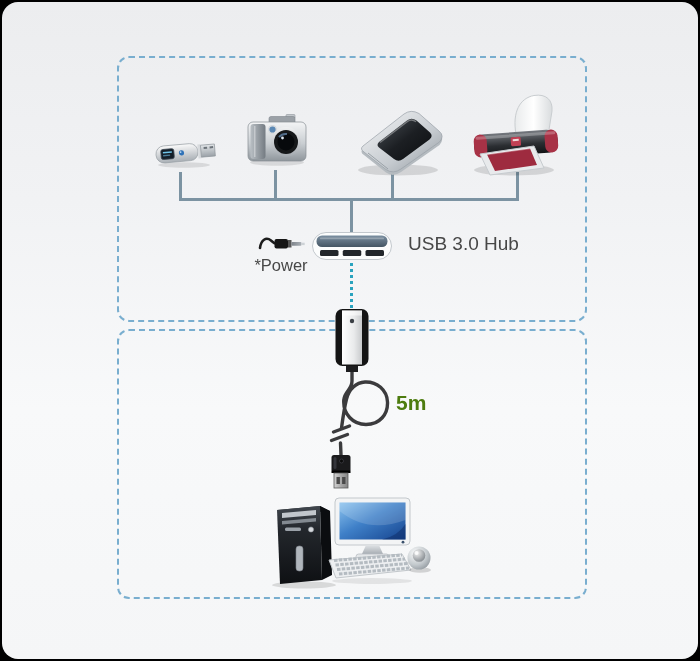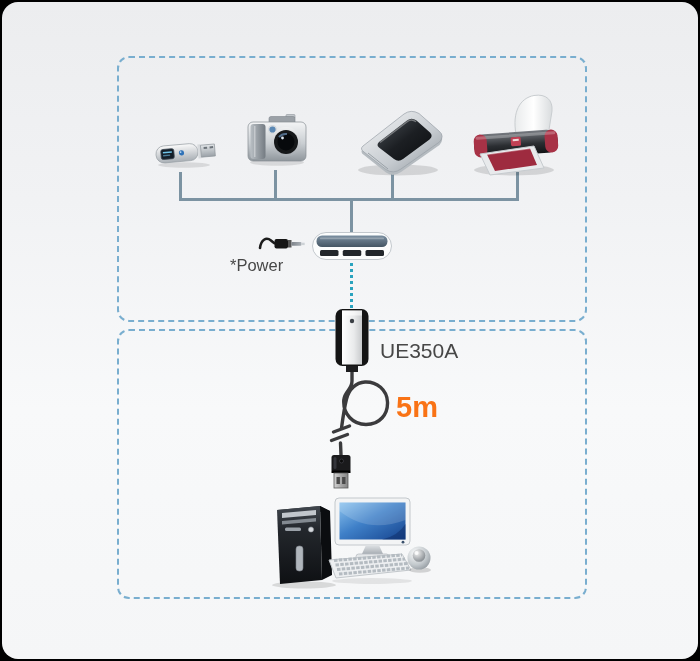--- a/index.html
+++ b/index.html
@@ -9,23 +9,23 @@
         background:linear-gradient(180deg,#ecedef 0%,#f1f2f4 30%,#f8f9fa 62%,#f5f6f7 100%);}
   .zone{position:absolute;border:2px dashed #79aecf;border-radius:12px;background:transparent;}
   .zone-top{left:117px;top:56px;width:466px;height:262px;}
   .zone-bottom{left:117px;top:329px;width:466px;height:266px;}
   .abs{position:absolute;}
   .line{position:absolute;background:#7c93a2;}
   .dotted-link{position:absolute;left:350px;top:263px;width:3px;height:46px;
     background:repeating-linear-gradient(180deg,#2aa3be 0px,#2aa3be 3px,transparent 3px,transparent 6px);}
   .lbl{position:absolute;color:#474747;}
   .lbl-hub{left:408px;top:233px;font-size:19px;}
-  .lbl-power{left:230px;top:255px;width:102px;text-align:left;font-size:16.5px;line-height:21px;}
+  .lbl-power{left:230px;top:255px;width:102px;text-align:center;font-size:16.5px;line-height:21px;}
   .lbl-extender{left:380px;top:339px;font-size:21px;}
-  .lbl-5m{left:396px;top:391px;font-size:29px;font-weight:700;color:#f97316;}
+  .lbl-5m{left:396px;top:391px;font-size:21px;font-weight:700;color:#4d7c0f;}
 </style>
 </head>
 <body>
 
 <div class="canvas">
   <div class="card"></div>
 
   <div class="zone zone-top"></div>
 
   <div class="zone zone-bottom"></div>
@@ -280,18 +280,18 @@
     </g>
 
     <g>
       <ellipse cx="148" cy="76" rx="11" ry="2.8" fill="rgba(0,0,0,0.15)"></ellipse>
       <circle cx="147" cy="64" r="11.5" fill="url(#mouseG)"></circle>
       <circle cx="147" cy="61.5" r="6.3" fill="url(#ballG)"></circle>
       <circle cx="144.5" cy="59" r="2" fill="#ffffff" opacity="0.8"></circle>
     </g>
   </svg>
 
+  <div class="lbl lbl-hub">USB 3.0 Hub</div>
   <div class="lbl lbl-power">
     <div>*Power</div>
   </div>
-  <div class="lbl lbl-extender">UE350A</div>
   <div class="lbl lbl-5m">5m</div>
 </div>
 
 </body></html>

